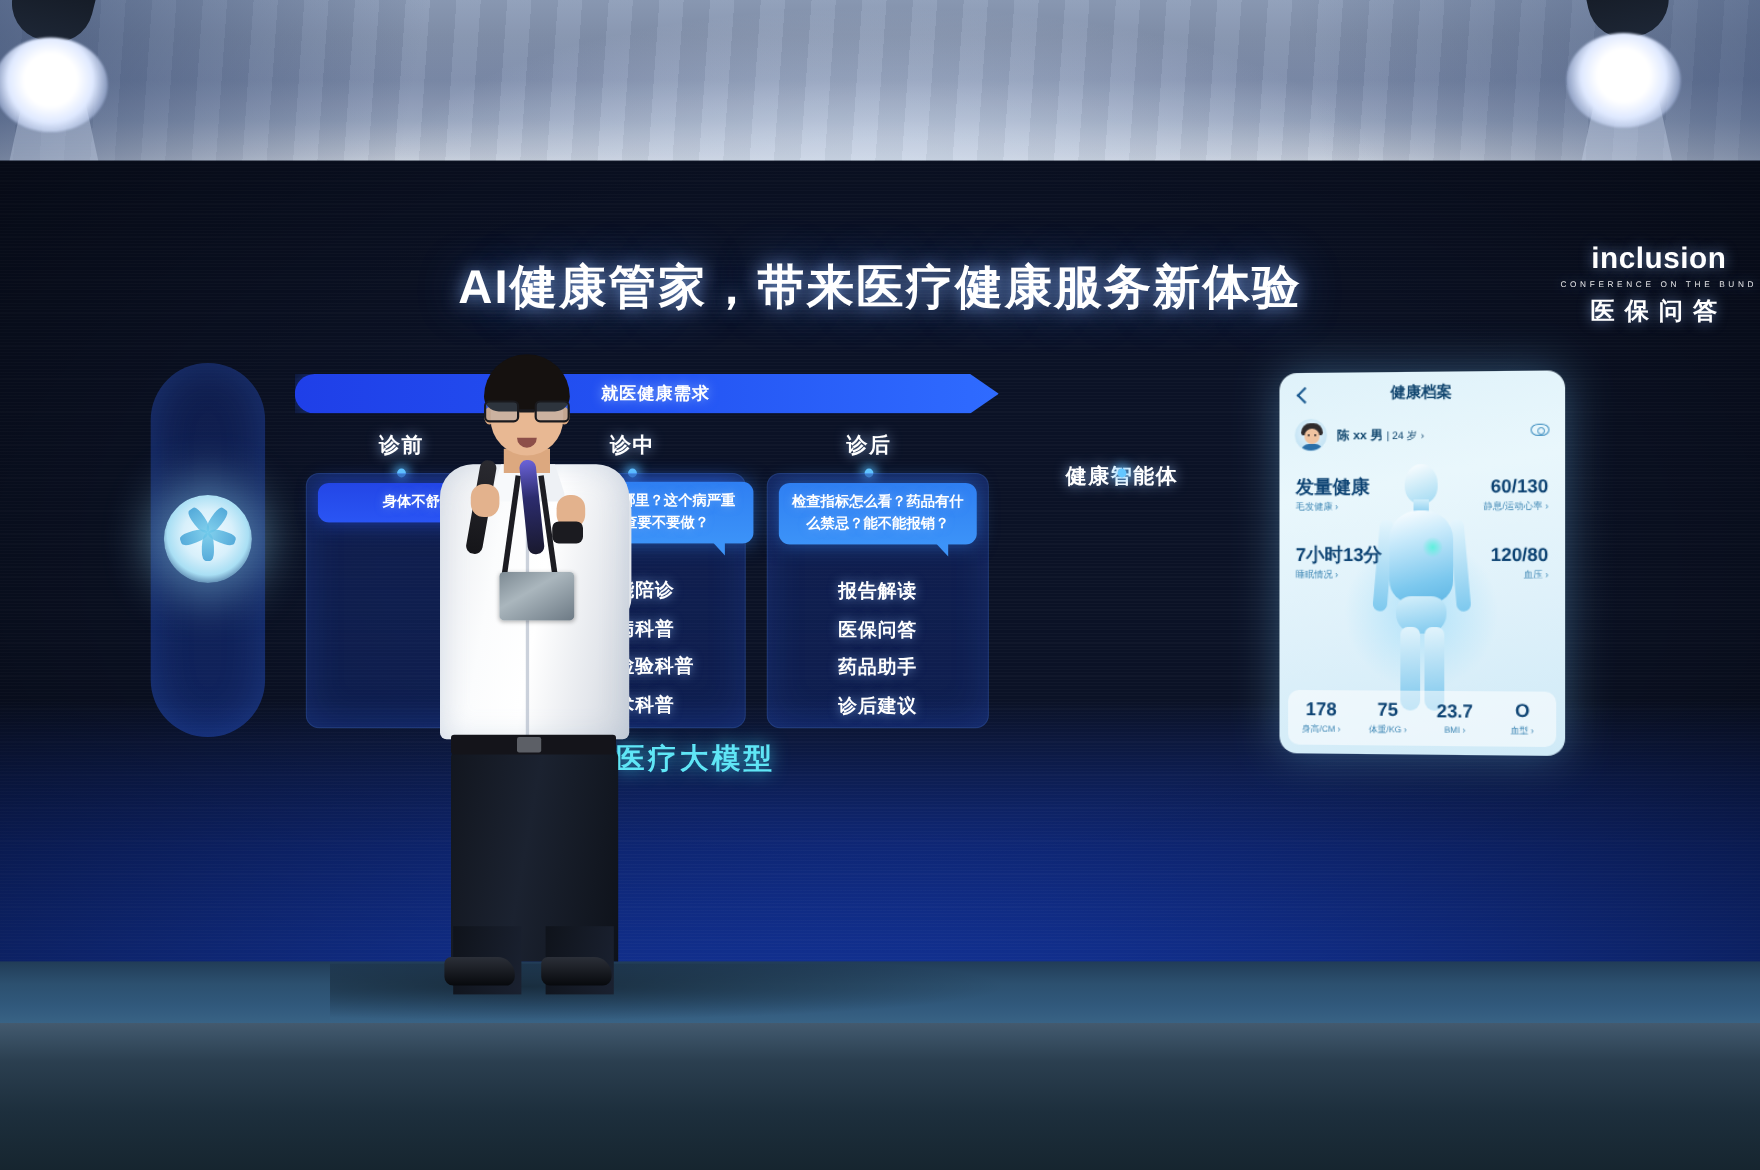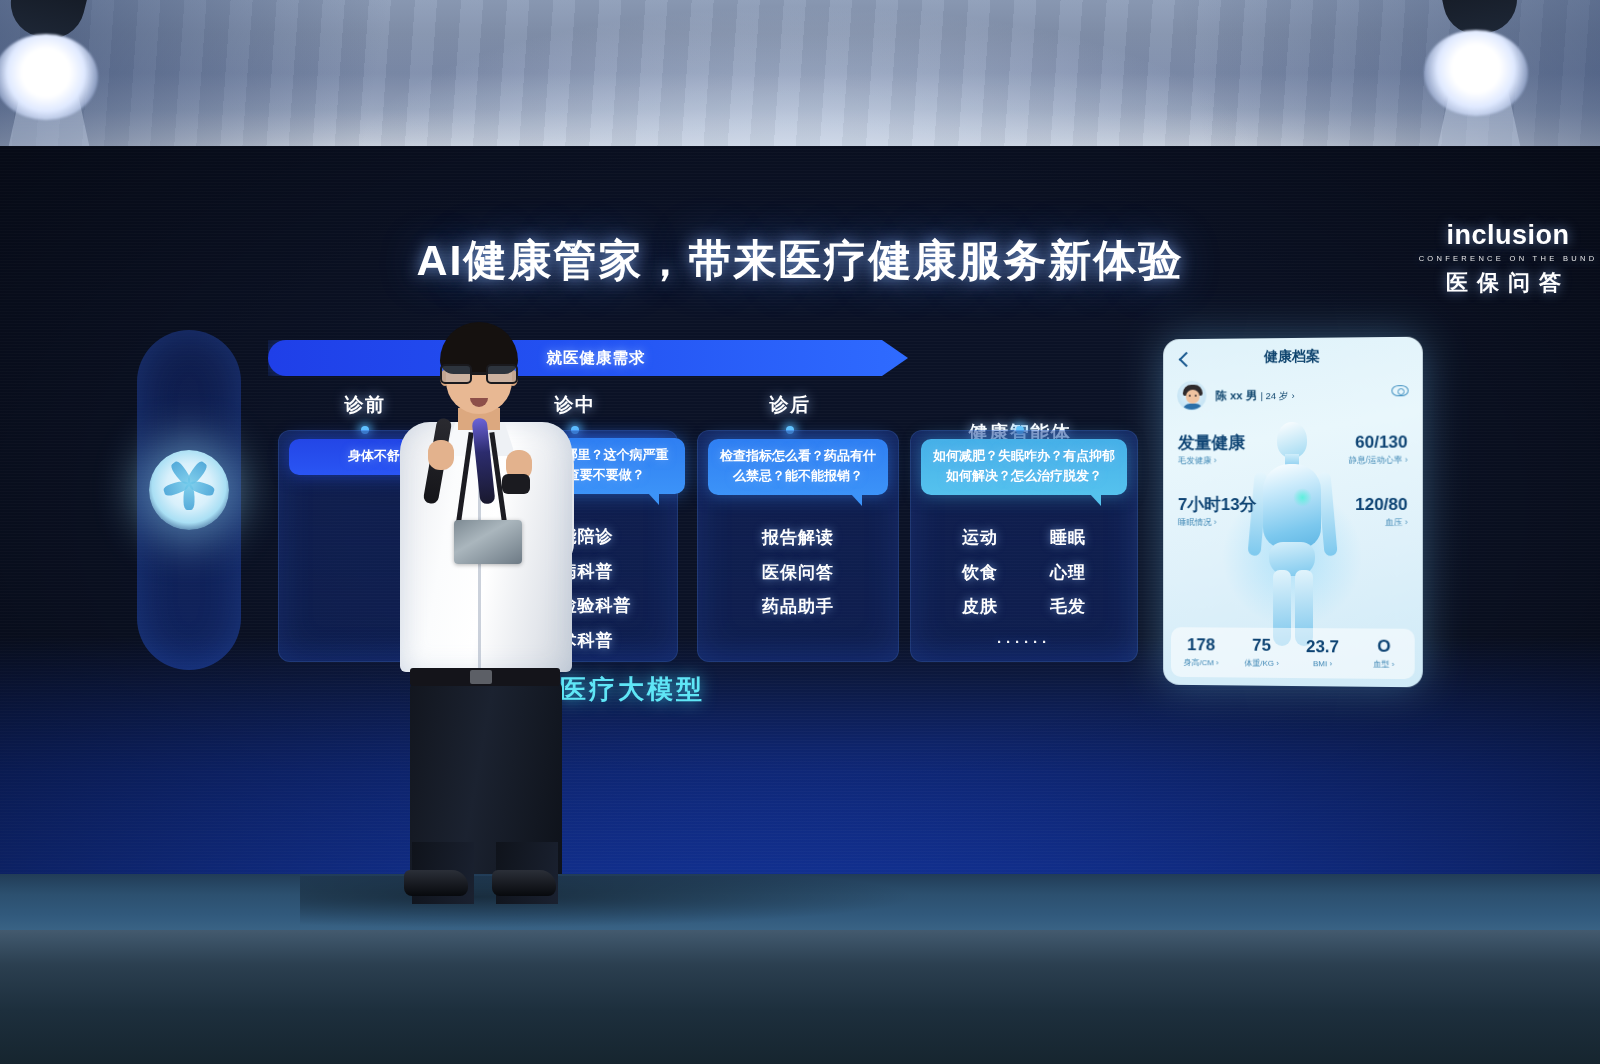--- a/index.html
+++ b/index.html
@@ -397,41 +397,24 @@
       <div>手术科普</div>
     </div>
   </div>
 
   <div class="panel" style="left:697px;width:202px;">
     <div class="bubble b-mid">检查指标怎么看？药品有什么禁忌？能不能报销？</div>
     <div class="items">
       <div>报告解读</div>
       <div>医保问答</div>
       <div>药品助手</div>
-    </div>
-  </div>
-
-  <div class="panel" style="left:910px;width:228px;">
-    <div class="bubble b-lite">如何减肥？失眠咋办？有点抑郁如何解决？怎么治疗脱发？</div>
-    <div class="items">
-      <div class="row2">
-        <span>运动</span>
-        <span>睡眠</span>
-      </div>
-      <div class="row2">
-        <span>饮食</span>
-        <span>心理</span>
-      </div>
-      <div class="row2">
-        <span>皮肤</span>
-        <span>毛发</span>
-      </div>
-      <div class="ellipsis">······</div>
-    </div>
-  </div>
+      <div>诊后建议</div>
+    </div>
+  </div>
+
 
   <div class="bigmodel">医疗大模型</div>
 
   <div class="phone">
     <div class="ph-head">
       <div class="ph-back"></div>
       <div class="ph-title">健康档案</div>
     </div>
 
     <div class="ph-user">

